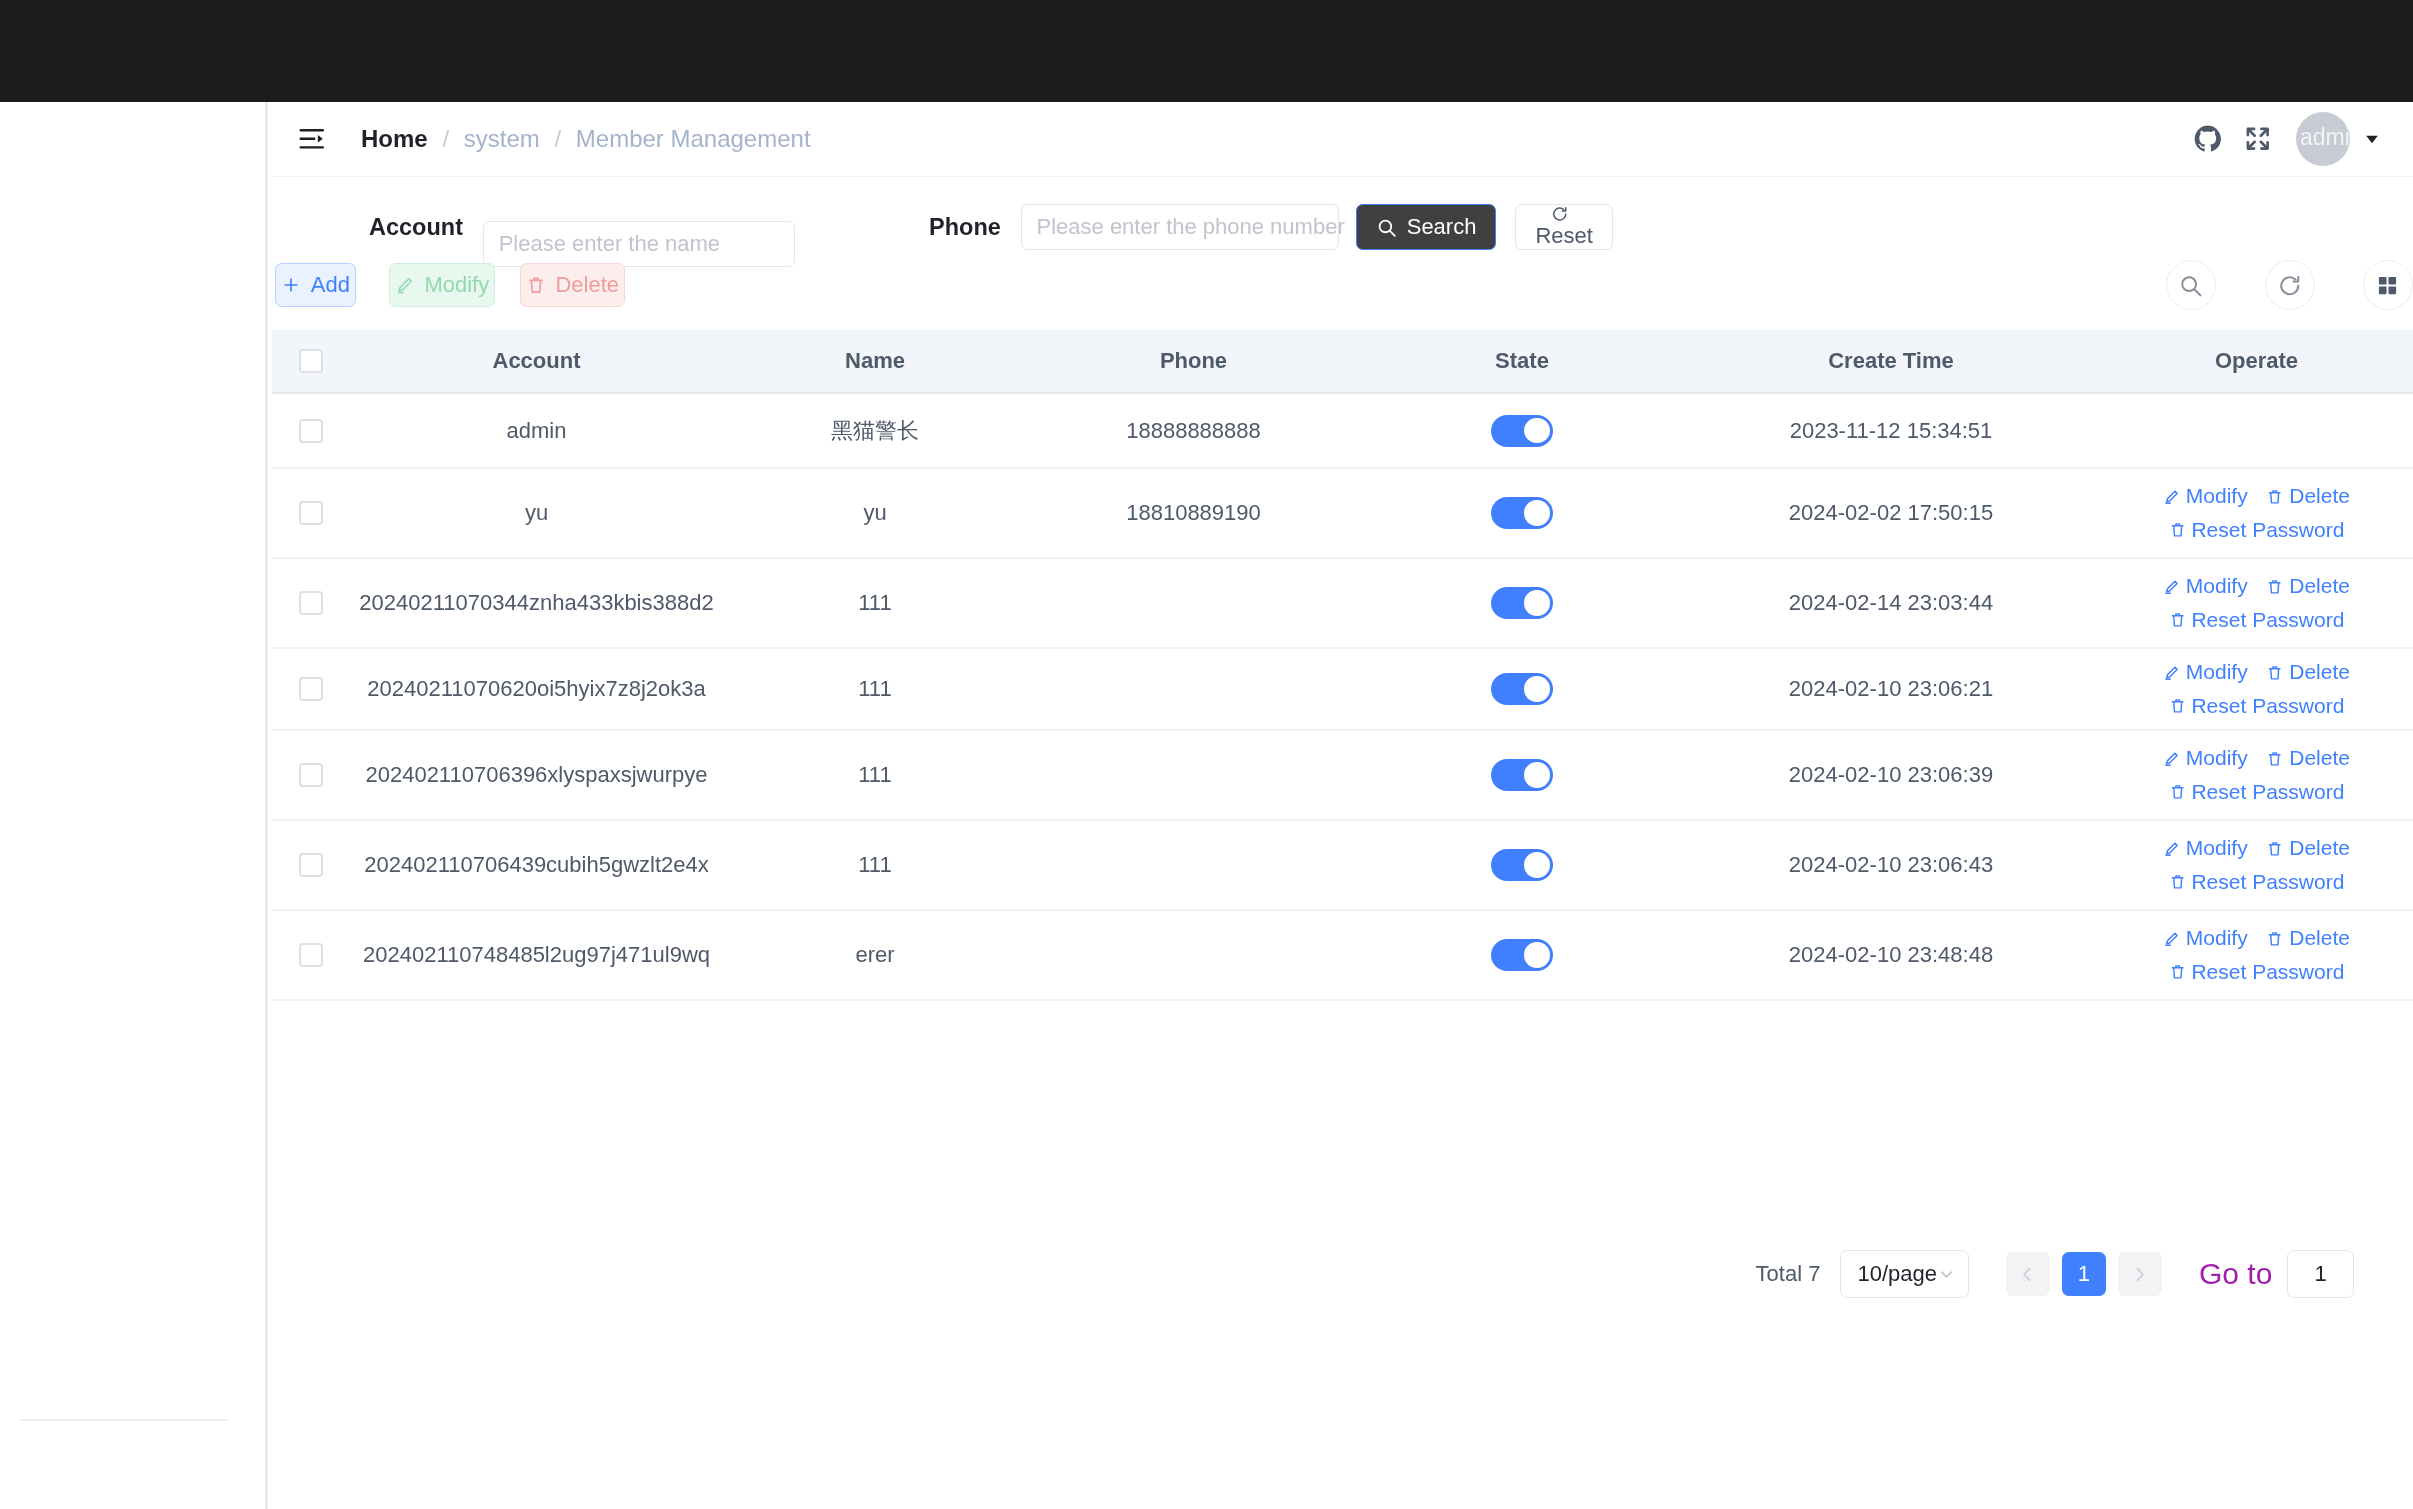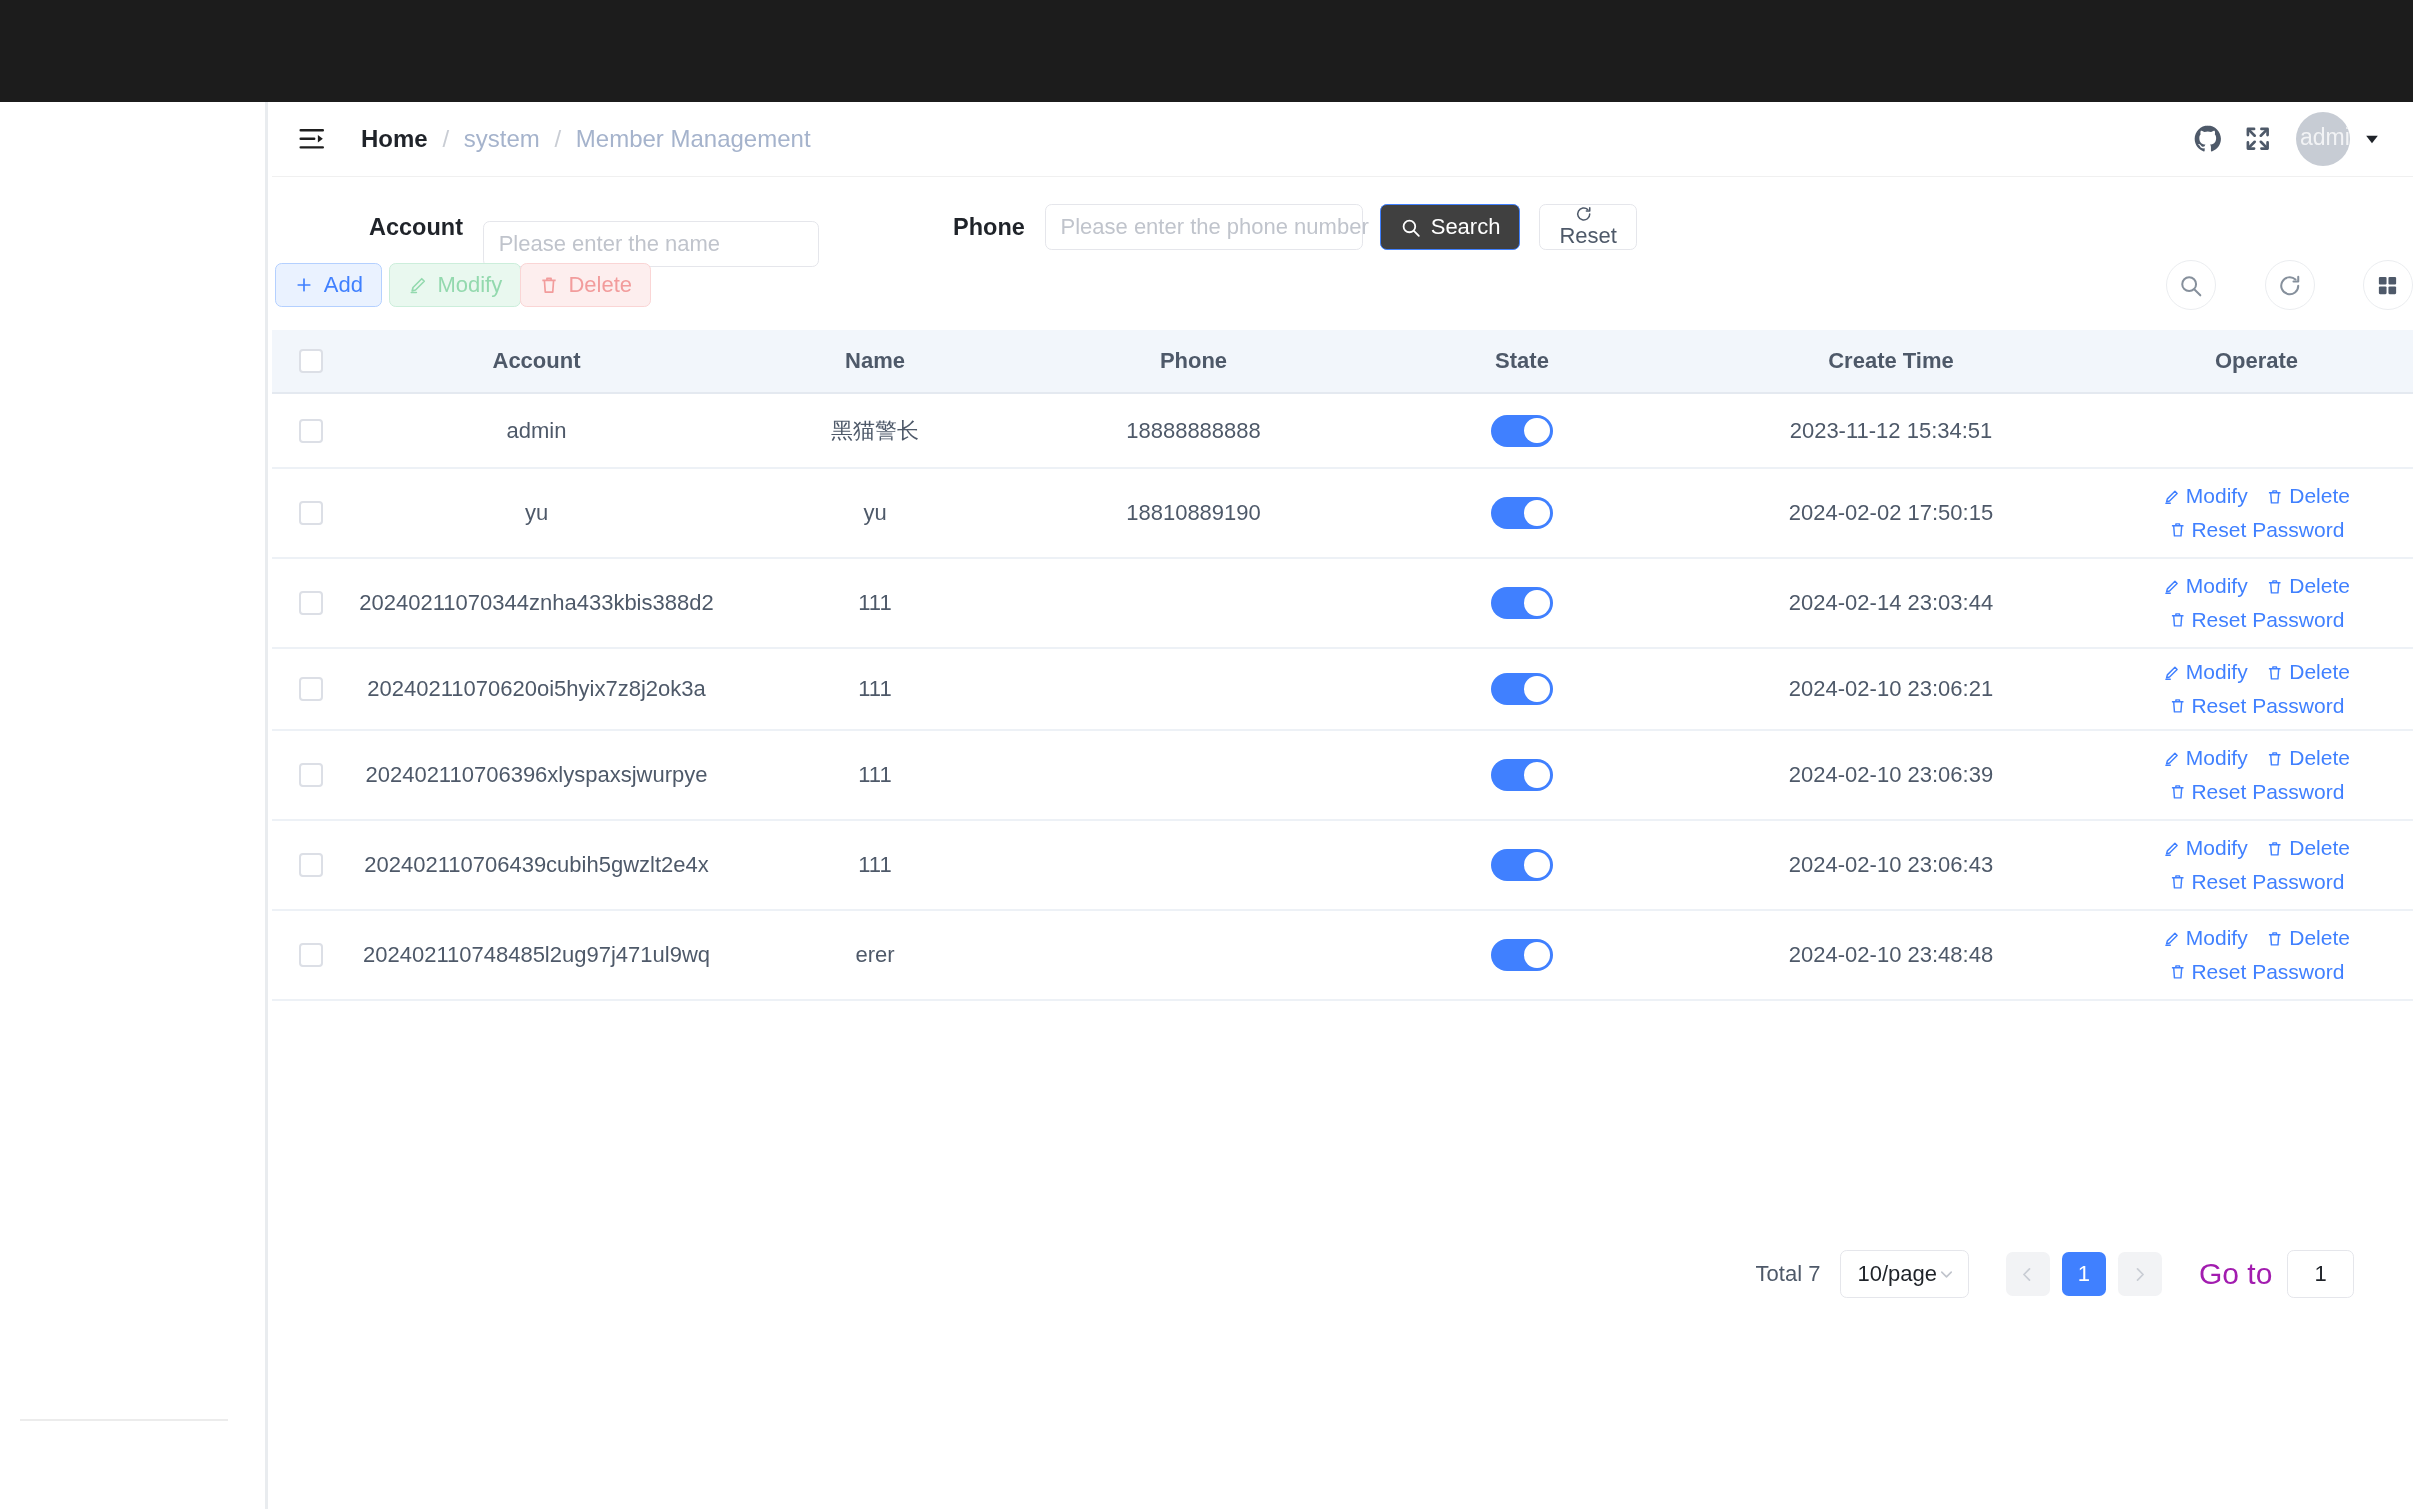--- a/index.html
+++ b/index.html
@@ -92,21 +92,21 @@
   }
   .btn svg { margin-right: 9.4px; display: block; }
   .btn-primary { background: #404040; color: #ffffff; border: 1.3px solid #4080ff; text-align: center; }
   .btn-default { background: #ffffff; color: #4e5969; border: 1.3px solid #e5e6eb; flex-direction: column; }
 
   
   .actionbar { position: absolute; left: 0; top: 86px; width: 2142px; height: 60px; }
   .abtn {
     position: absolute; top: 0; height: 44px; border-radius: 6.7px;
     display: inline-flex; align-items: center; justify-content: center;
-    font-size: 22px; padding: 0 18px; white-space: nowrap;
+    font-size: 22px; padding: 0 5px; white-space: nowrap;
   }
   .abtn svg { margin-right: 9.4px; display: block; }
   .abtn-add { background: #eaf2ff; color: #4080ff; border: 1.3px solid #b4d0ff; }
   .abtn-modify { background: #e9f8ef; color: #93d9ae; border: 1.3px solid #cceedb; }
   .abtn-delete { background: #fdeeee; color: #f29c9c; border: 1.3px solid #fad5d5; }
   .circle-btn {
     position: absolute; top: -2.7px; width: 50px; height: 50px; border-radius: 50%;
     border: 1.3px solid #ebedf0; background: #fff;
     display: flex; align-items: center; justify-content: center; color: #86909c;
   }
@@ -233,21 +233,21 @@
           </svg>
       </div>
     </div>
   </div>
 
   <div class="content">
 
     <div class="searchbar">
       <div class="field" style="margin-left:97px;">
         <div class="field-label">Account</div>
-        <div class="text-input" style="width:336px;margin-left:20px;margin-top:33px;">
+        <div class="text-input" style="width:312px;margin-left:20px;margin-top:33px;">
           <span class="ph">Please enter the name</span>
         </div>
       </div>
 
       <div class="field" style="margin-left:134px;">
         <div class="field-label">Phone</div>
         <div class="text-input" style="width:318px;margin-left:20px;">
           <span class="ph">Please enter the phone number</span>
         </div>
       </div>

